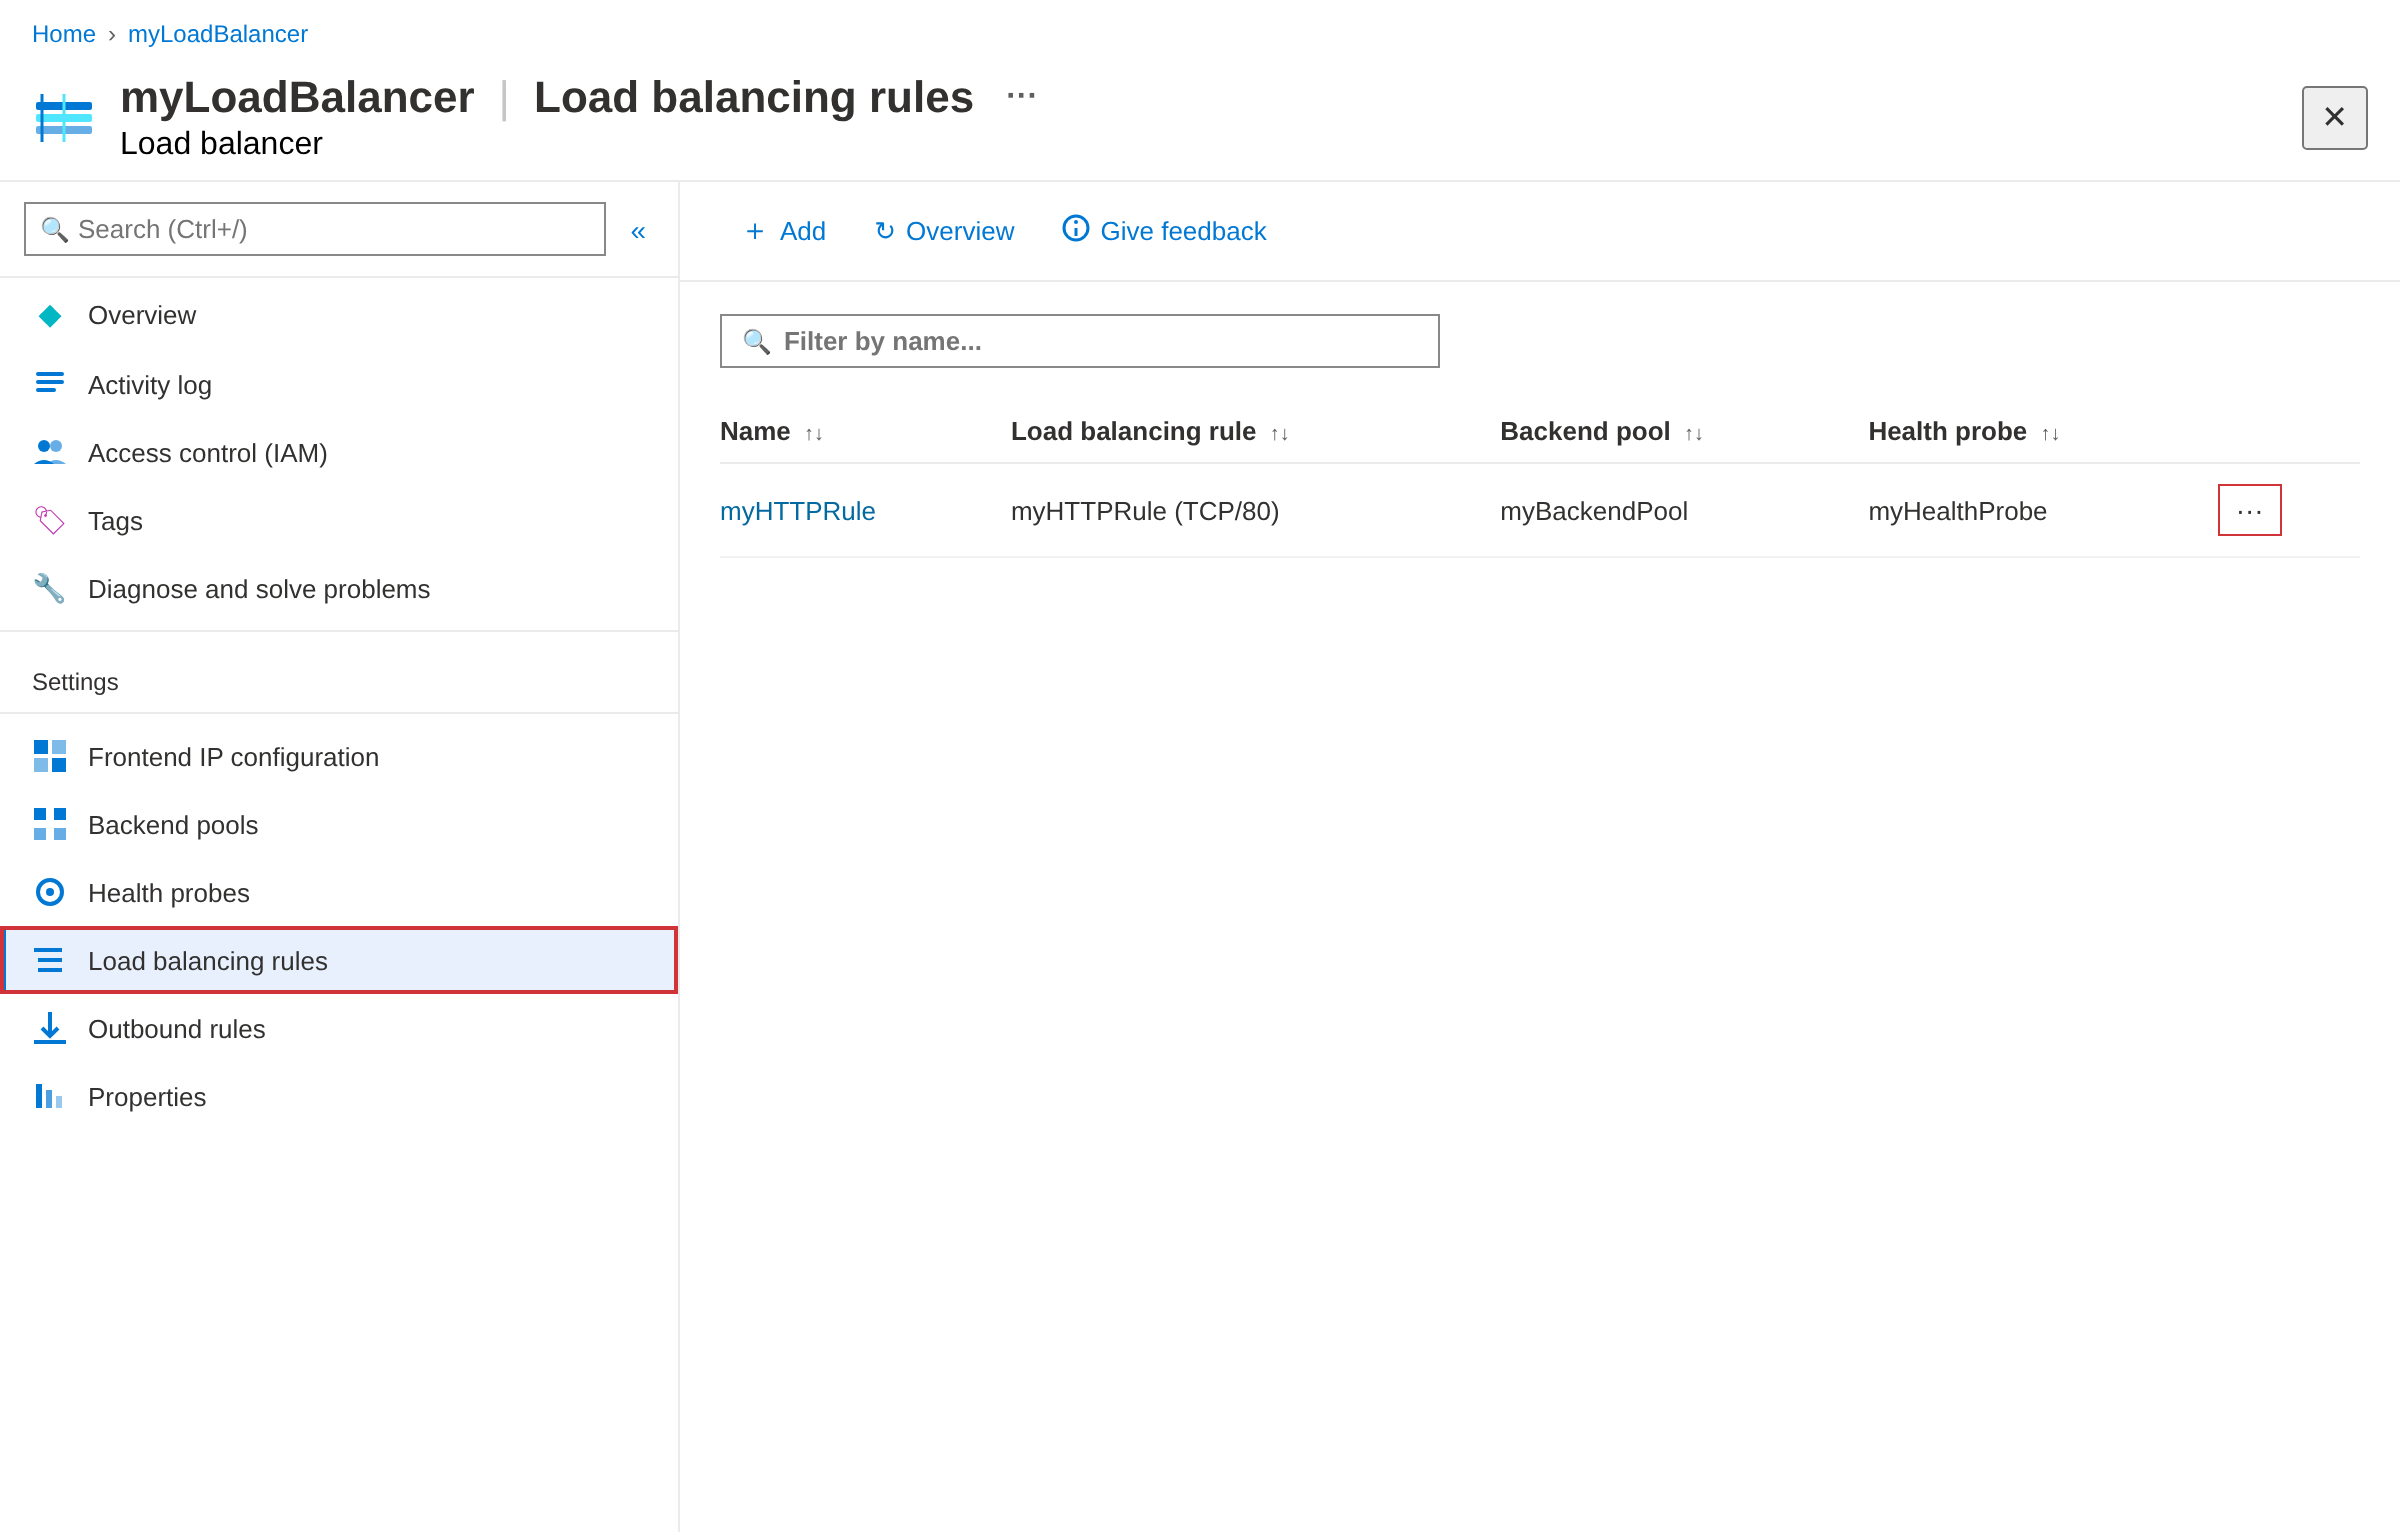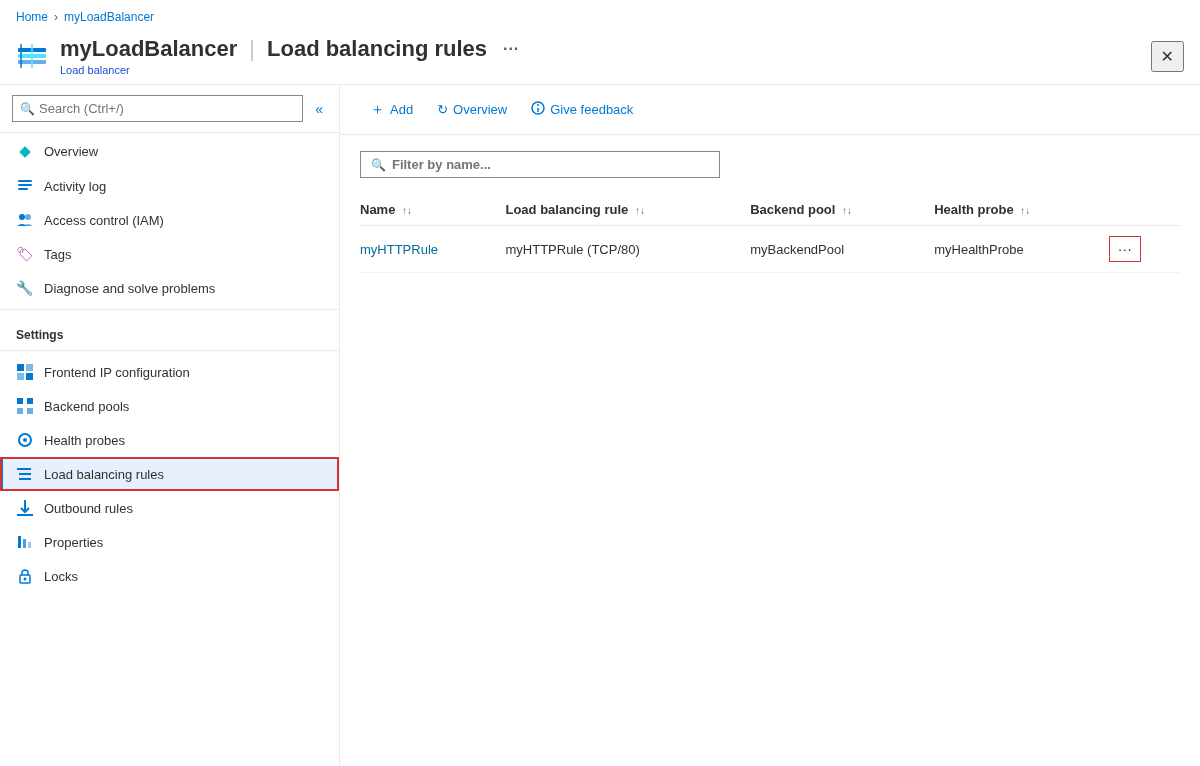--- a/index.html
+++ b/index.html
@@ -11,41 +11,41 @@
     .breadcrumb { padding: 10px 16px 6px 16px; font-size: 12px; color: #0078d4; display: flex; align-items: flex-start; gap: 6px; }
     .breadcrumb-sep { color: #605e5c; }
     .breadcrumb a { color: #0078d4; text-decoration: none; }
 
     
     .header { display: flex; align-items: center; padding: 6px 16px 8px 16px; border-bottom: 1px solid #edebe9; }
     .header-icon { margin-right: 12px; display: flex; align-items: center; }
     .header-title-block { flex: 1; }
     .header-title { font-size: 22px; font-weight: 600; color: #323130; display: flex; align-items: center; gap: 8px; }
     .header-title-sep { color: #c8c6c4; font-weight: 300; margin: 0 4px; }
-    .header-subtitle { font-size: 11px; color: #1d4ed8; margin-top: 2px; }
+    .header-subtitle { font-size: 16px; color: #000000; margin-top: 2px; }
     .header-more { margin-left: 8px; color: #605e5c; cursor: pointer; font-size: 16px; }
     .header-close { margin-left: auto; cursor: pointer; font-size: 16px; color: #323130; padding: 4px 8px; }
 
     
     .content-area { display: flex; flex: 1; overflow: hidden; }
 
     
     .sidebar { width: 340px; min-width: 340px; border-right: 1px solid #edebe9; display: flex; flex-direction: column; overflow-y: auto; }
     .search-bar { padding: 10px 12px; display: flex; align-items: center; gap: 8px; border-bottom: 1px solid #edebe9; }
     .search-icon-wrap { position: relative; flex: 1; display: flex; align-items: center; }
     .search-icon-inner { position: absolute; left: 8px; color: #605e5c; font-size: 12px; }
     .search-input-inner { width: 100%; border: 1px solid #8a8886; padding: 5px 8px 5px 26px; font-size: 13px; outline: none; color: #323130; }
     .search-collapse { color: #0078d4; font-size: 14px; cursor: pointer; padding: 2px 4px; }
 
     .nav-item { display: flex; align-items: center; gap: 10px; padding: 9px 16px; cursor: pointer; color: #323130; font-size: 13px; }
     .nav-item.active { background: #e8f0fe; border-left: 3px solid #0078d4; padding-left: 13px; }
     .nav-item.active { box-sizing: border-box; }
     .nav-item .icon { width: 18px; display: flex; justify-content: center; align-items: center; flex-shrink: 0; }
 
-    .section-label { padding: 14px 16px 4px 16px; font-size: 12px; font-weight: 700; color: #323130; }
+    .section-label { padding: 14px 16px 4px 16px; font-size: 12px; font-weight: 400; color: #323130; }
     .section-divider { border: none; border-top: 1px solid #edebe9; margin: 4px 0; }
 
     
     .main-panel { flex: 1; display: flex; flex-direction: column; overflow: hidden; padding: 0; }
 
     
     .toolbar { display: flex; align-items: center; gap: 4px; padding: 10px 20px; border-bottom: 1px solid #edebe9; }
     .toolbar-btn { display: flex; align-items: center; gap: 5px; padding: 5px 10px; border: none; background: transparent; color: #0078d4; font-size: 13px; cursor: pointer; border-radius: 2px; }
 
     
@@ -228,30 +228,20 @@
         <span class="icon icon-props">
           <svg width="16" height="16" viewBox="0 0 16 16">
               <rect x="1" y="2" width="3" height="12" fill="#0078d4"></rect>
               <rect x="6" y="5" width="3" height="9" fill="#0078d4" opacity="0.7"></rect>
               <rect x="11" y="8" width="3" height="6" fill="#0078d4" opacity="0.4"></rect>
             </svg>
         </span>
         <span>Properties</span>
       </div>
 
-      <div class="nav-item">
-        <span class="icon icon-locks">
-          <svg width="14" height="16" viewBox="0 0 14 16">
-              <rect x="2" y="7" width="10" height="8" rx="1" fill="none" stroke="#0078d4" stroke-width="1.5"></rect>
-              <path d="M4 7V5a3 3 0 0 1 6 0v2" fill="none" stroke="#0078d4" stroke-width="1.5"></path>
-              <circle cx="7" cy="11" r="1.5" fill="#0078d4"></circle>
-            </svg>
-        </span>
-        <span>Locks</span>
-      </div>
 
     </div>
 
     <div class="main-panel">
 
       <div class="toolbar">
         <button class="toolbar-btn">
           <span style="font-size:15px; font-weight:300;">＋</span>
           <span>Add</span>
         </button>

